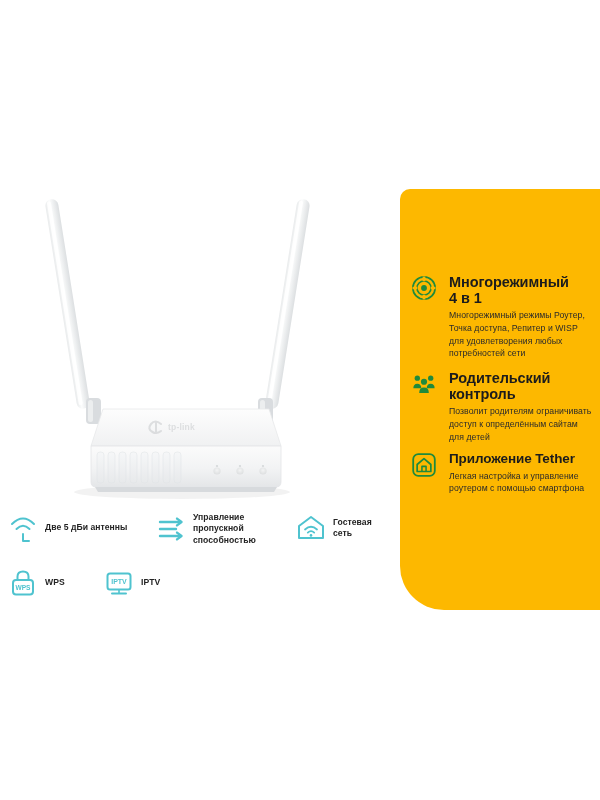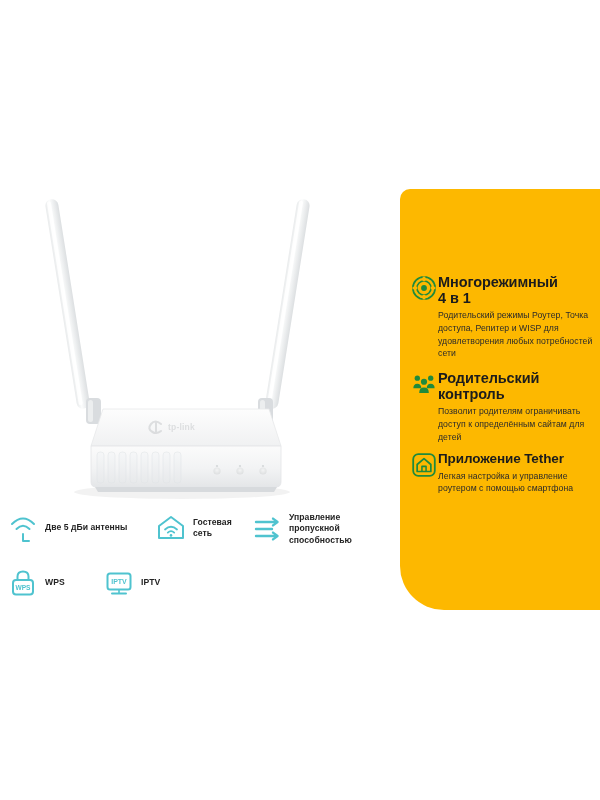--- a/index.html
+++ b/index.html
@@ -16,21 +16,21 @@
     position: absolute;
     left: 400px; top: 189px;
     width: 200px; height: 421px;
     background: #fdb800;
     border-top-left-radius: 10px;
     border-bottom-left-radius: 44px;
   }
   .feature {
     position: absolute;
     left: 12px; width: 182px;
-    display: flex; gap: 2px; align-items: flex-start;
+    display: flex; gap: 13px; align-items: flex-start;
   }
   .f1 { top: 86px; }
   .f2 { top: 182px; }
   .f3 { top: 263px; }
   .f-icon { flex: 0 0 24px; width: 24px; height: 24px; margin-top: 1px; }
   .f-body { flex: 1 1 auto; }
   .f-title {
     font-size: 14.5px; font-weight: bold; color: #1c1c1c;
     line-height: 1.08; letter-spacing: -0.1px;
   }
@@ -149,42 +149,42 @@
 
       <div class="ic-item pos-antenna">
         <svg class="glyph" width="30" height="32" viewBox="0 0 30 32">
           <path d="M4 12 q11 -11 22 0" fill="none" stroke="#4fc3cf" stroke-width="2" stroke-linecap="round"></path>
           <path d="M8.5 17 q6.5 -6.5 13 0" fill="none" stroke="#4fc3cf" stroke-width="2" stroke-linecap="round"></path>
           <path d="M15 22 L15 29 L21 29" fill="none" stroke="#4fc3cf" stroke-width="2" stroke-linecap="round" stroke-linejoin="round"></path>
         </svg>
         <span class="ic-label">Две 5 дБи антенны</span>
       </div>
 
-      <div class="ic-item pos-guest">
-        <svg class="glyph" width="30" height="32" viewBox="0 0 30 32">
-          <path d="M15 5 L27 14 L27 26 L3 26 L3 14 Z" fill="none" stroke="#4fc3cf" stroke-width="2" stroke-linejoin="round"></path>
-          <path d="M9 17.5 q6 -5.5 12 0" fill="none" stroke="#4fc3cf" stroke-width="1.8" stroke-linecap="round"></path>
-          <path d="M11.8 20.6 q3.2 -2.9 6.4 0" fill="none" stroke="#4fc3cf" stroke-width="1.8" stroke-linecap="round"></path>
-          <circle cx="15" cy="23.4" r="1.3" fill="#4fc3cf"></circle>
-        </svg>
-        <span class="ic-label">Гостевая сеть</span>
-      </div>
-
       <div class="ic-item pos-band">
         <svg class="glyph" width="30" height="32" viewBox="0 0 30 32">
           <path d="M4 9 L24 9" stroke="#4fc3cf" stroke-width="2.4" stroke-linecap="round"></path>
           <path d="M21 5.6 L25.5 9 L21 12.4" fill="none" stroke="#4fc3cf" stroke-width="2.4" stroke-linecap="round" stroke-linejoin="round"></path>
           <path d="M4 16 L20 16" stroke="#4fc3cf" stroke-width="2.4" stroke-linecap="round"></path>
           <path d="M4 23 L24 23" stroke="#4fc3cf" stroke-width="2.4" stroke-linecap="round"></path>
           <path d="M21 19.6 L25.5 23 L21 26.4" fill="none" stroke="#4fc3cf" stroke-width="2.4" stroke-linecap="round" stroke-linejoin="round"></path>
         </svg>
         <span class="ic-label">
           <span>Управление пропускной</span><br>
           <span>способностью</span>
         </span>
+      </div>
+
+      <div class="ic-item pos-guest">
+        <svg class="glyph" width="30" height="32" viewBox="0 0 30 32">
+          <path d="M15 5 L27 14 L27 26 L3 26 L3 14 Z" fill="none" stroke="#4fc3cf" stroke-width="2" stroke-linejoin="round"></path>
+          <path d="M9 17.5 q6 -5.5 12 0" fill="none" stroke="#4fc3cf" stroke-width="1.8" stroke-linecap="round"></path>
+          <path d="M11.8 20.6 q3.2 -2.9 6.4 0" fill="none" stroke="#4fc3cf" stroke-width="1.8" stroke-linecap="round"></path>
+          <circle cx="15" cy="23.4" r="1.3" fill="#4fc3cf"></circle>
+        </svg>
+        <span class="ic-label">Гостевая сеть</span>
       </div>
     </div>
 
     <div class="icon-row row2">
 
       <div class="ic-item pos-wps">
         <svg class="glyph" width="30" height="32" viewBox="0 0 30 32">
           <path d="M9.5 13 L9.5 9.5 q0 -5 5.5 -5 q5.5 0 5.5 5 L20.5 13" fill="none" stroke="#4fc3cf" stroke-width="2" stroke-linecap="round"></path>
           <rect x="5" y="13" width="20" height="14.5" rx="3" fill="none" stroke="#4fc3cf" stroke-width="2"></rect>
           <text x="15" y="23" text-anchor="middle" font-family="'Liberation Sans', sans-serif" font-size="6.6" font-weight="bold" fill="#4fc3cf">WPS</text>
@@ -211,21 +211,21 @@
         <circle cx="14" cy="14" r="13" fill="none" stroke="#1f8a3c" stroke-width="2"></circle>
         <circle cx="14" cy="14" r="8.2" fill="none" stroke="#1f8a3c" stroke-width="1.9"></circle>
         <circle cx="14" cy="14" r="3.4" fill="#1f8a3c"></circle>
         <path d="M14 0.6 L14 6.2 M14 21.8 L14 27.4 M0.6 14 L6.2 14 M21.8 14 L27.4 14" stroke="#fdb800" stroke-width="3.2" stroke-linecap="butt"></path>
       </svg>
       <div class="f-body">
         <div class="f-title">
           <span>Многорежимный</span><br>
           <span>4 в 1</span>
         </div>
-        <div class="f-desc">Родительский режимы Роутер, Точка доступа, Репитер и WISP для удовлетворения любых потребностей сети</div>
+        <div class="f-desc">Многорежимный режимы Роутер, Точка доступа, Репитер и WISP для удовлетворения любых потребностей сети</div>
       </div>
     </div>
 
     <div class="feature f3">
       <svg class="f-icon" viewBox="0 0 28 28">
         <rect x="1.4" y="1.4" width="25.2" height="25.2" rx="6" fill="none" stroke="#1f8a3c" stroke-width="2.1"></rect>
         <path d="M14 6.6 L22 13.4 L22 21.6 L6 21.6 L6 13.4 Z" fill="none" stroke="#1f8a3c" stroke-width="2" stroke-linejoin="round"></path>
         <path d="M11.6 21.6 L11.6 15.6 L16.4 15.6 L16.4 21.6" fill="none" stroke="#1f8a3c" stroke-width="1.8" stroke-linejoin="round"></path>
       </svg>
       <div class="f-body">

